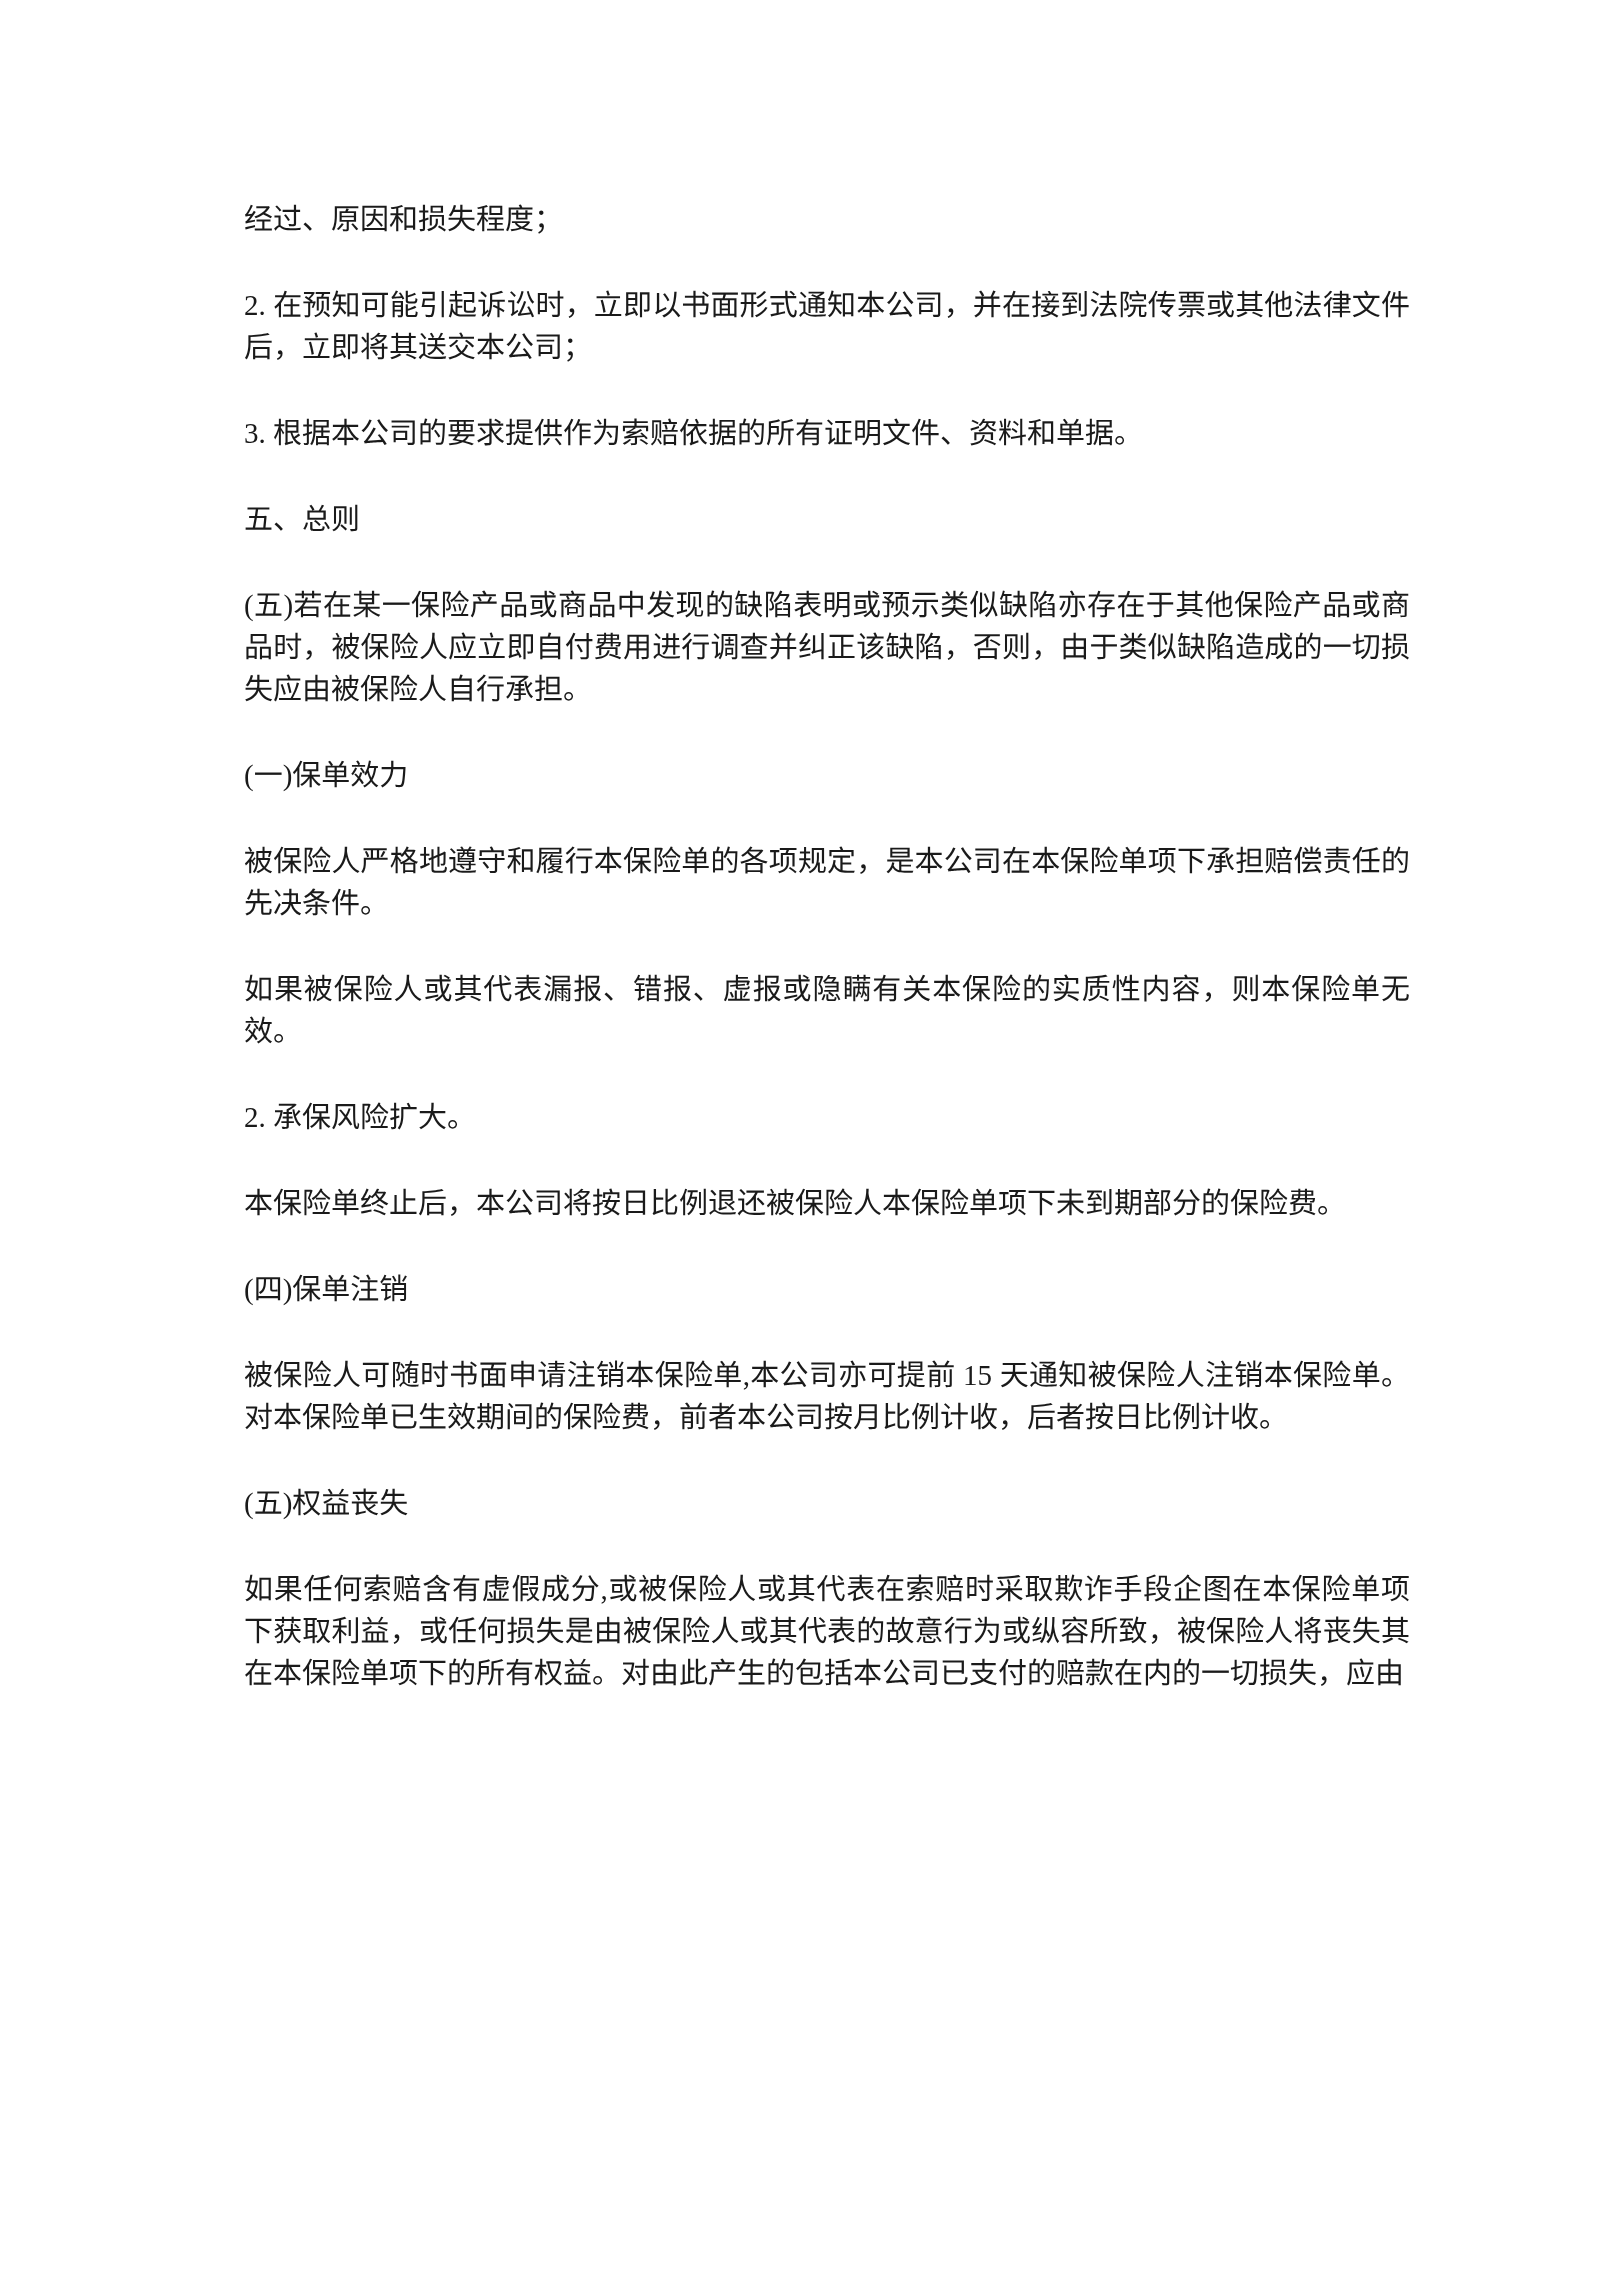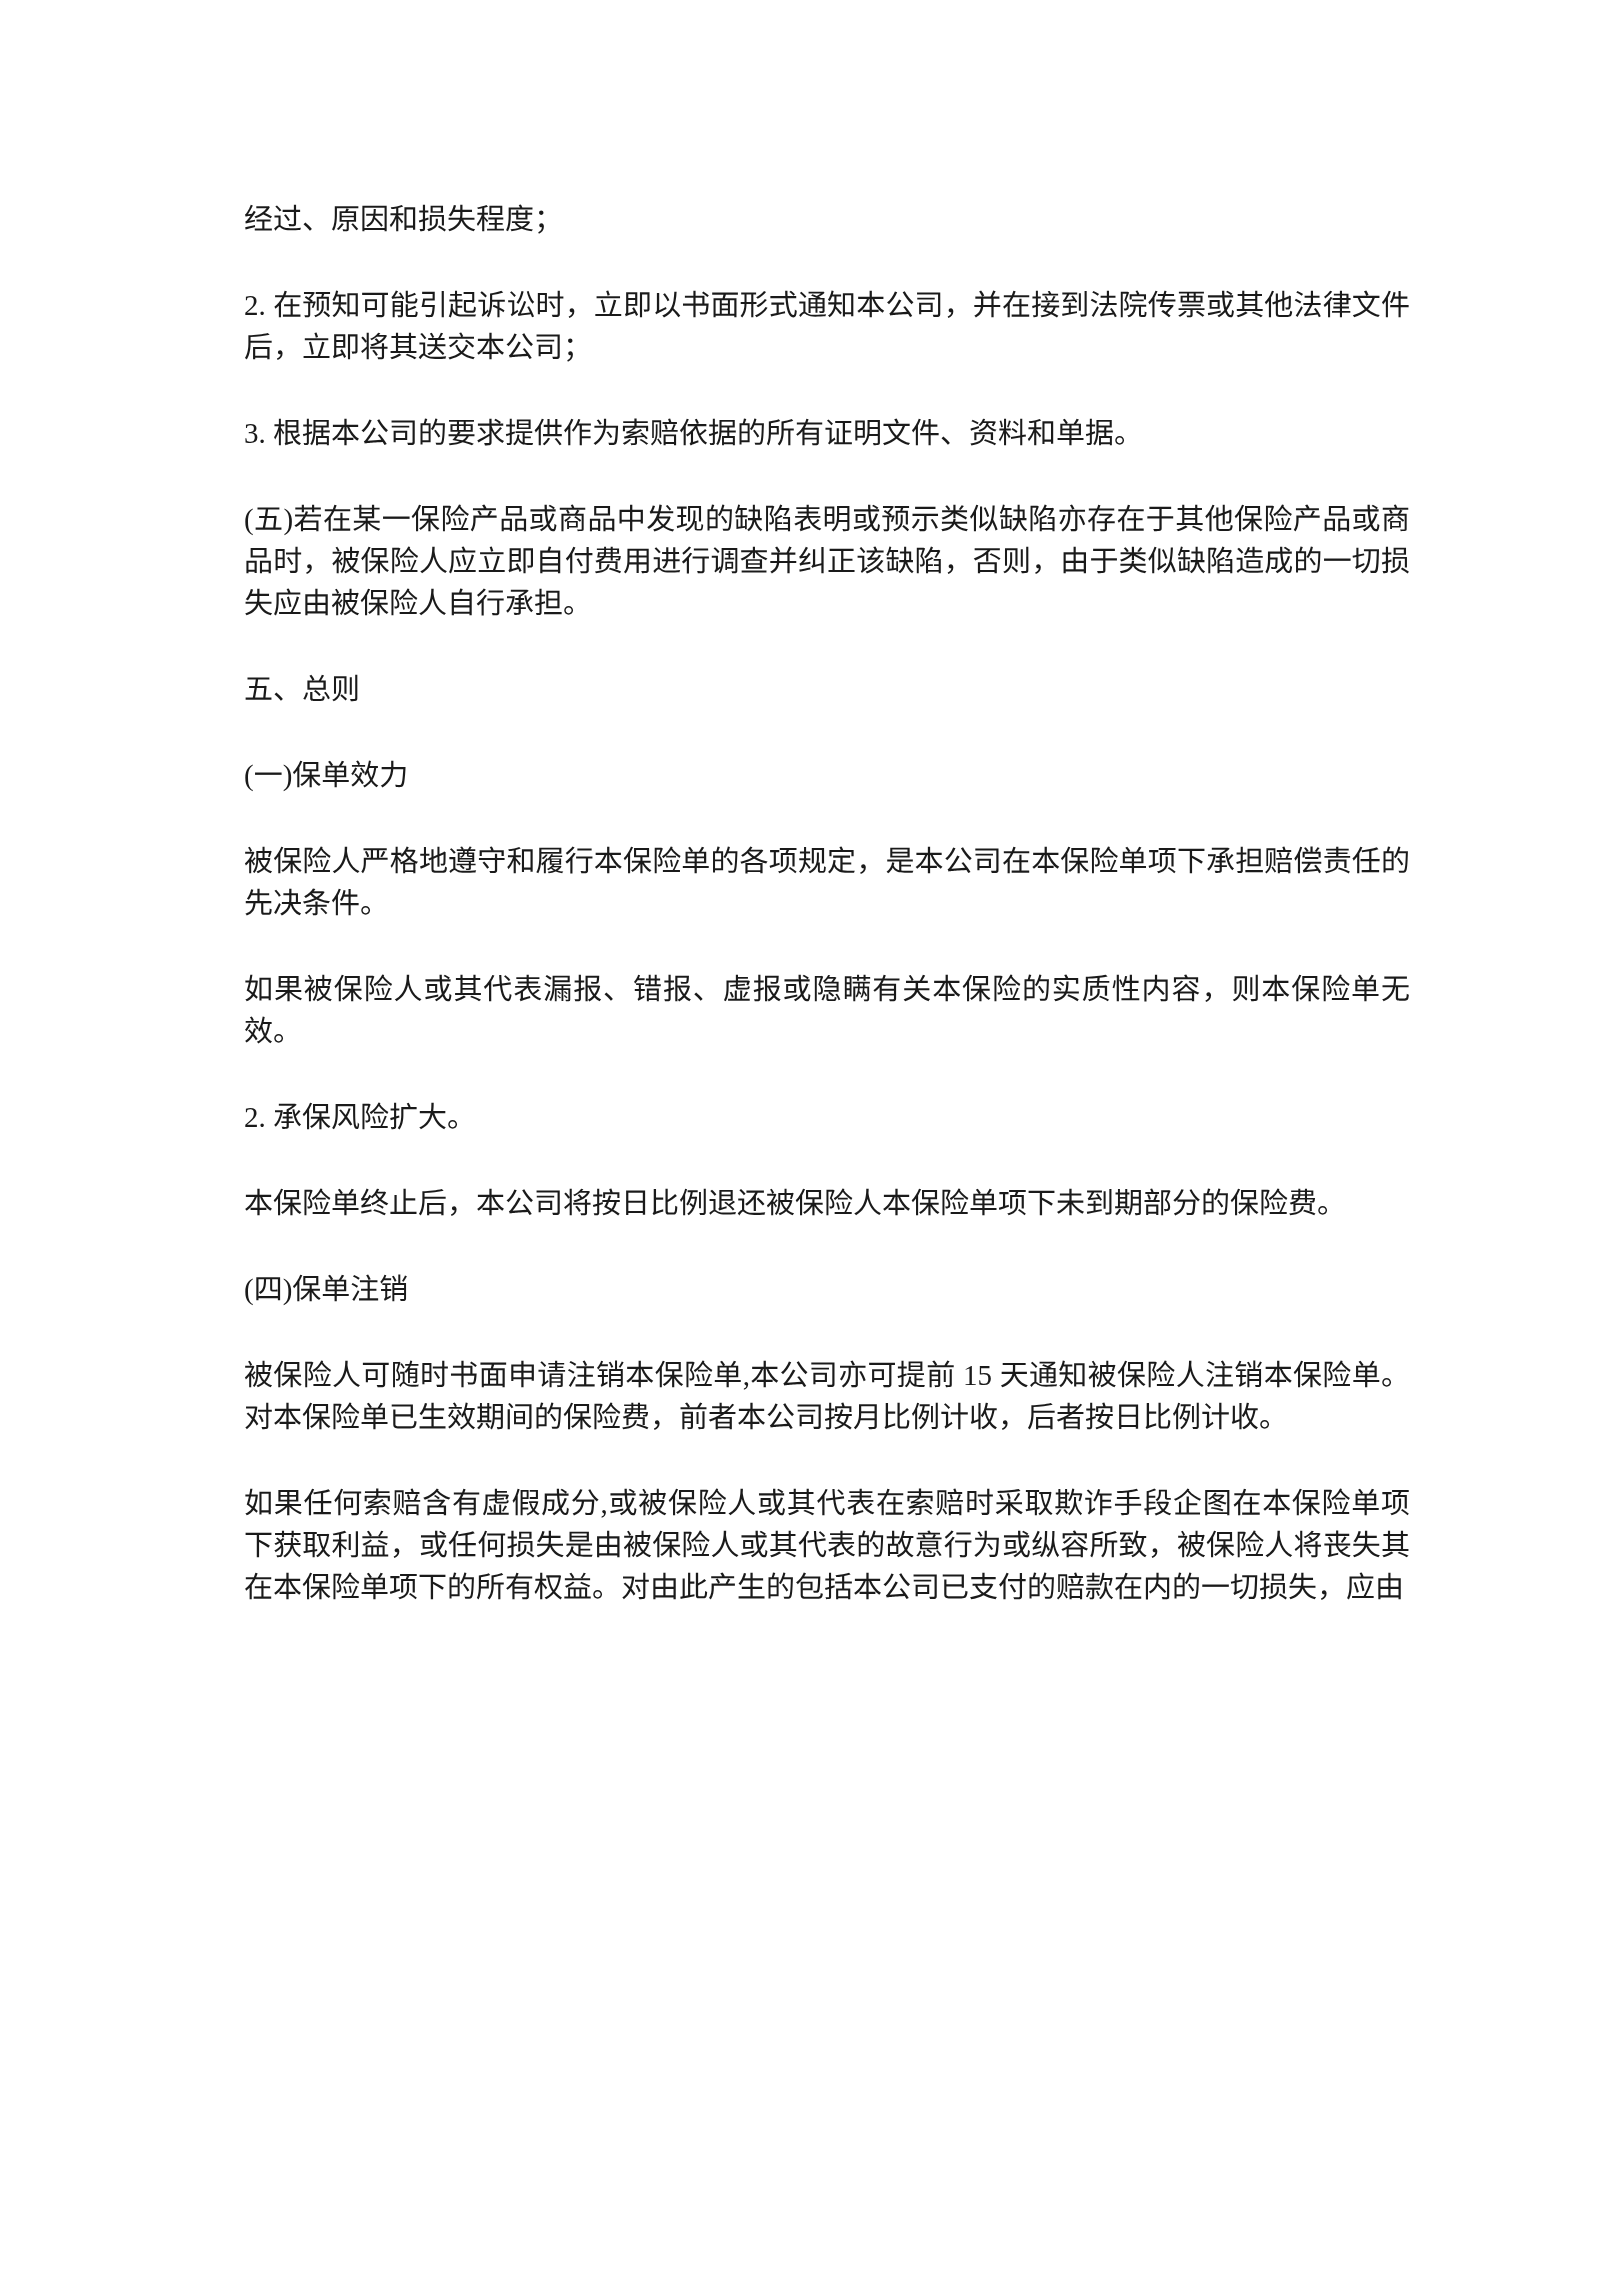--- a/index.html
+++ b/index.html
@@ -37,25 +37,26 @@
   }
 </style>
 </head>
 <body>
 
 <div class="page" style="background: rgb(255, 255, 255);">
   <div class="content" style="color: rgb(26, 26, 26);">
     <p>经过、原因和损失程度；</p>
     <p>2. 在预知可能引起诉讼时，立即以书面形式通知本公司，并在接到法院传票或其他法律文件后，立即将其送交本公司；</p>
     <p>3. 根据本公司的要求提供作为索赔依据的所有证明文件、资料和单据。</p>
+    <p>五、总则</p>
     <p>(五)若在某一保险产品或商品中发现的缺陷表明或预示类似缺陷亦存在于其他保险产品或商品时，被保险人应立即自付费用进行调查并纠正该缺陷，否则，由于类似缺陷造成的一切损失应由被保险人自行承担。</p>
-    <p>五、总则</p>
     <p>(一)保单效力</p>
     <p>被保险人严格地遵守和履行本保险单的各项规定，是本公司在本保险单项下承担赔偿责任的先决条件。</p>
     <p>如果被保险人或其代表漏报、错报、虚报或隐瞒有关本保险的实质性内容，则本保险单无效。</p>
     <p>2. 承保风险扩大。</p>
     <p>本保险单终止后，本公司将按日比例退还被保险人本保险单项下未到期部分的保险费。</p>
     <p>(四)保单注销</p>
     <p>被保险人可随时书面申请注销本保险单,本公司亦可提前 15 天通知被保险人注销本保险单。对本保险单已生效期间的保险费，前者本公司按月比例计收，后者按日比例计收。</p>
+    <p>(五)权益丧失</p>
     <p>如果任何索赔含有虚假成分,或被保险人或其代表在索赔时采取欺诈手段企图在本保险单项下获取利益，或任何损失是由被保险人或其代表的故意行为或纵容所致，被保险人将丧失其在本保险单项下的所有权益。对由此产生的包括本公司已支付的赔款在内的一切损失，应由</p>
   </div>
 </div>
 
 
 </body></html>

